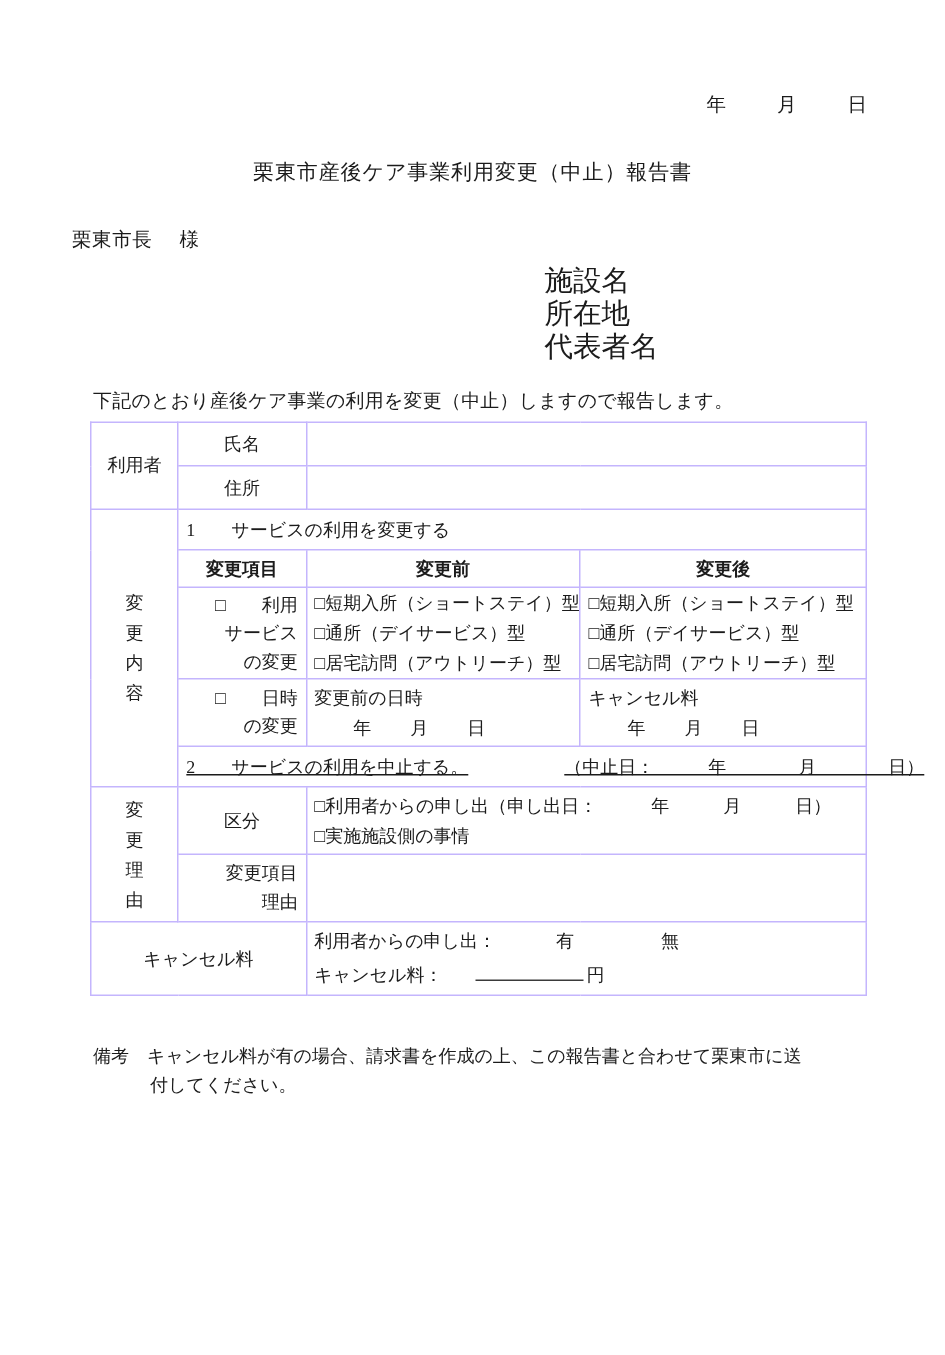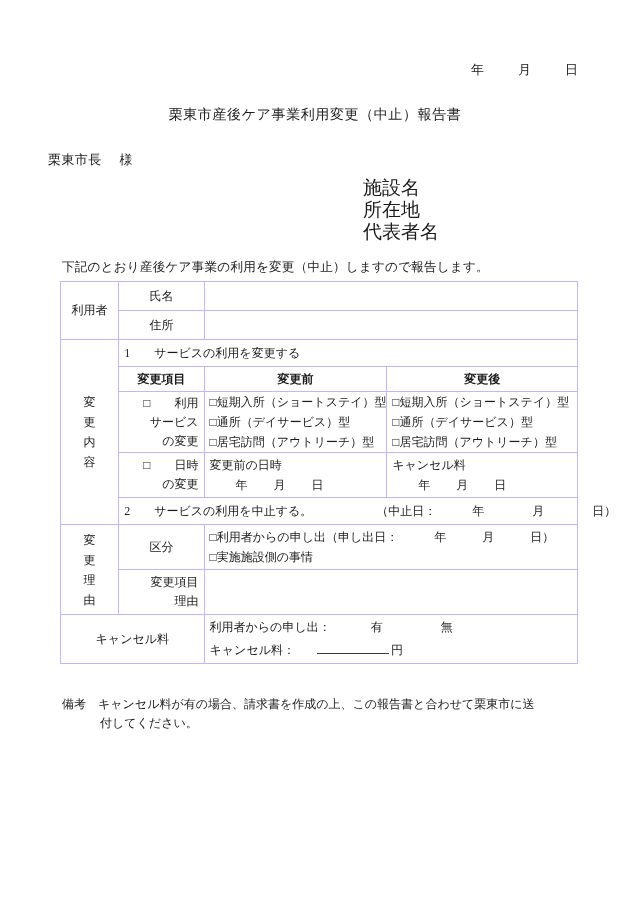--- a/index.html
+++ b/index.html
@@ -121,21 +121,21 @@
   .h-48 { height: 48px; }
   .h-44 { height: 44px; }
 
   .opt { white-space: nowrap; line-height: 20px; }
   .item-2line { line-height: 20px; text-align: right; }
   .item-2line div { white-space: nowrap; }
   .sp-md  { display: inline-block; width: 26px; }
   .sp-lg  { display: inline-block; width: 40px; }
   .sp-xl  { display: inline-block; width: 58px; }
 
-  .stop-row { white-space: nowrap; }
+  .stop-row { white-space: nowrap; text-decoration: underline; }
   .stop-row .stop-date { margin-left: 64px; }
 
   .fee-line { white-space: nowrap; line-height: 21px; }
   .fee-ul {
     display: inline-block;
     width: 72px;
     border-bottom: 1px solid #3a3a3a;
     margin: 0 2px 0 22px;
     height: 15px;
   }

